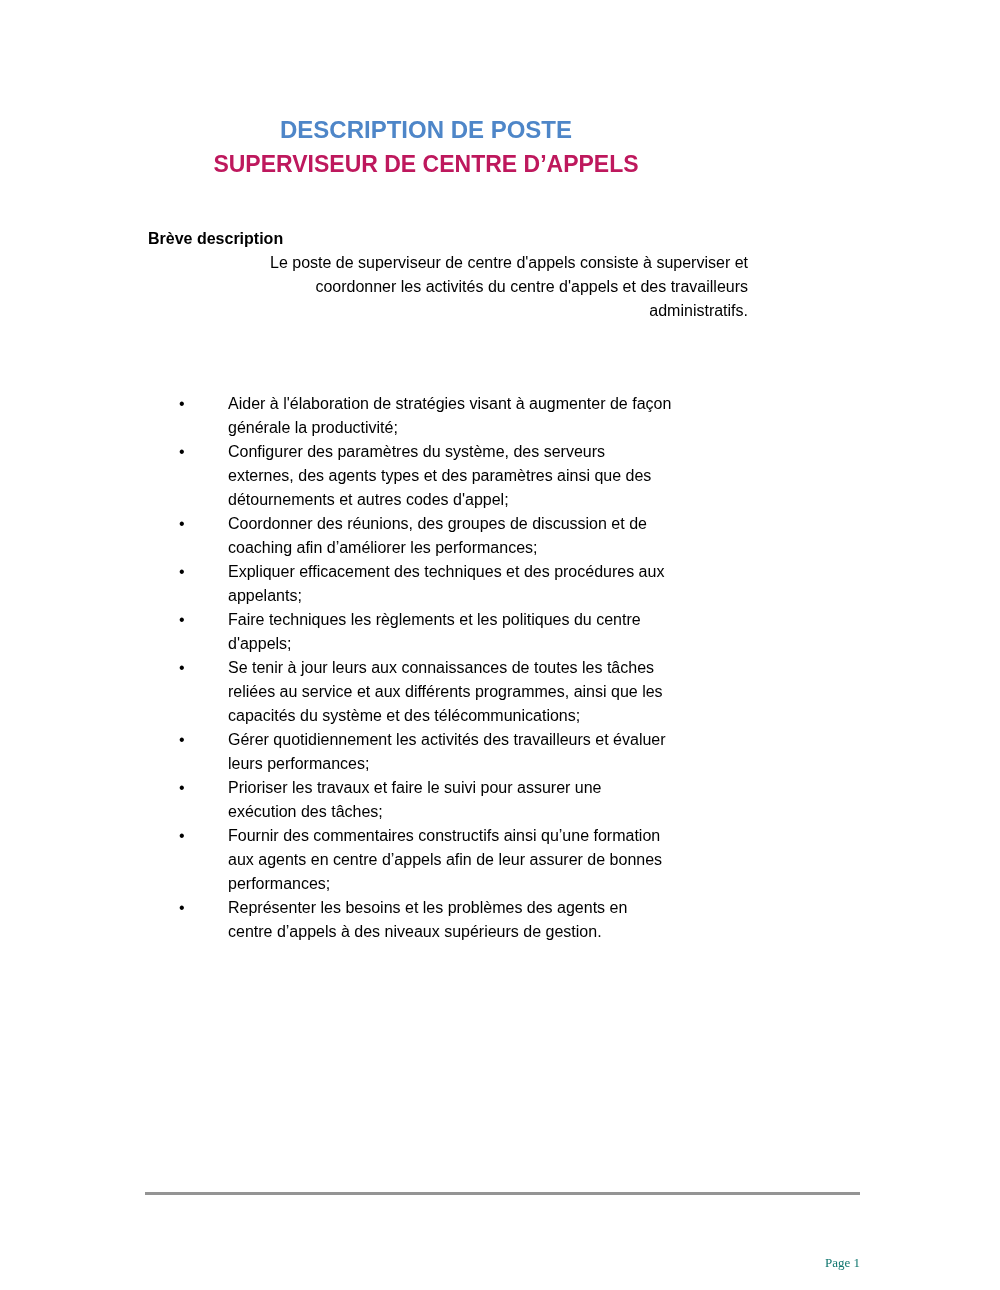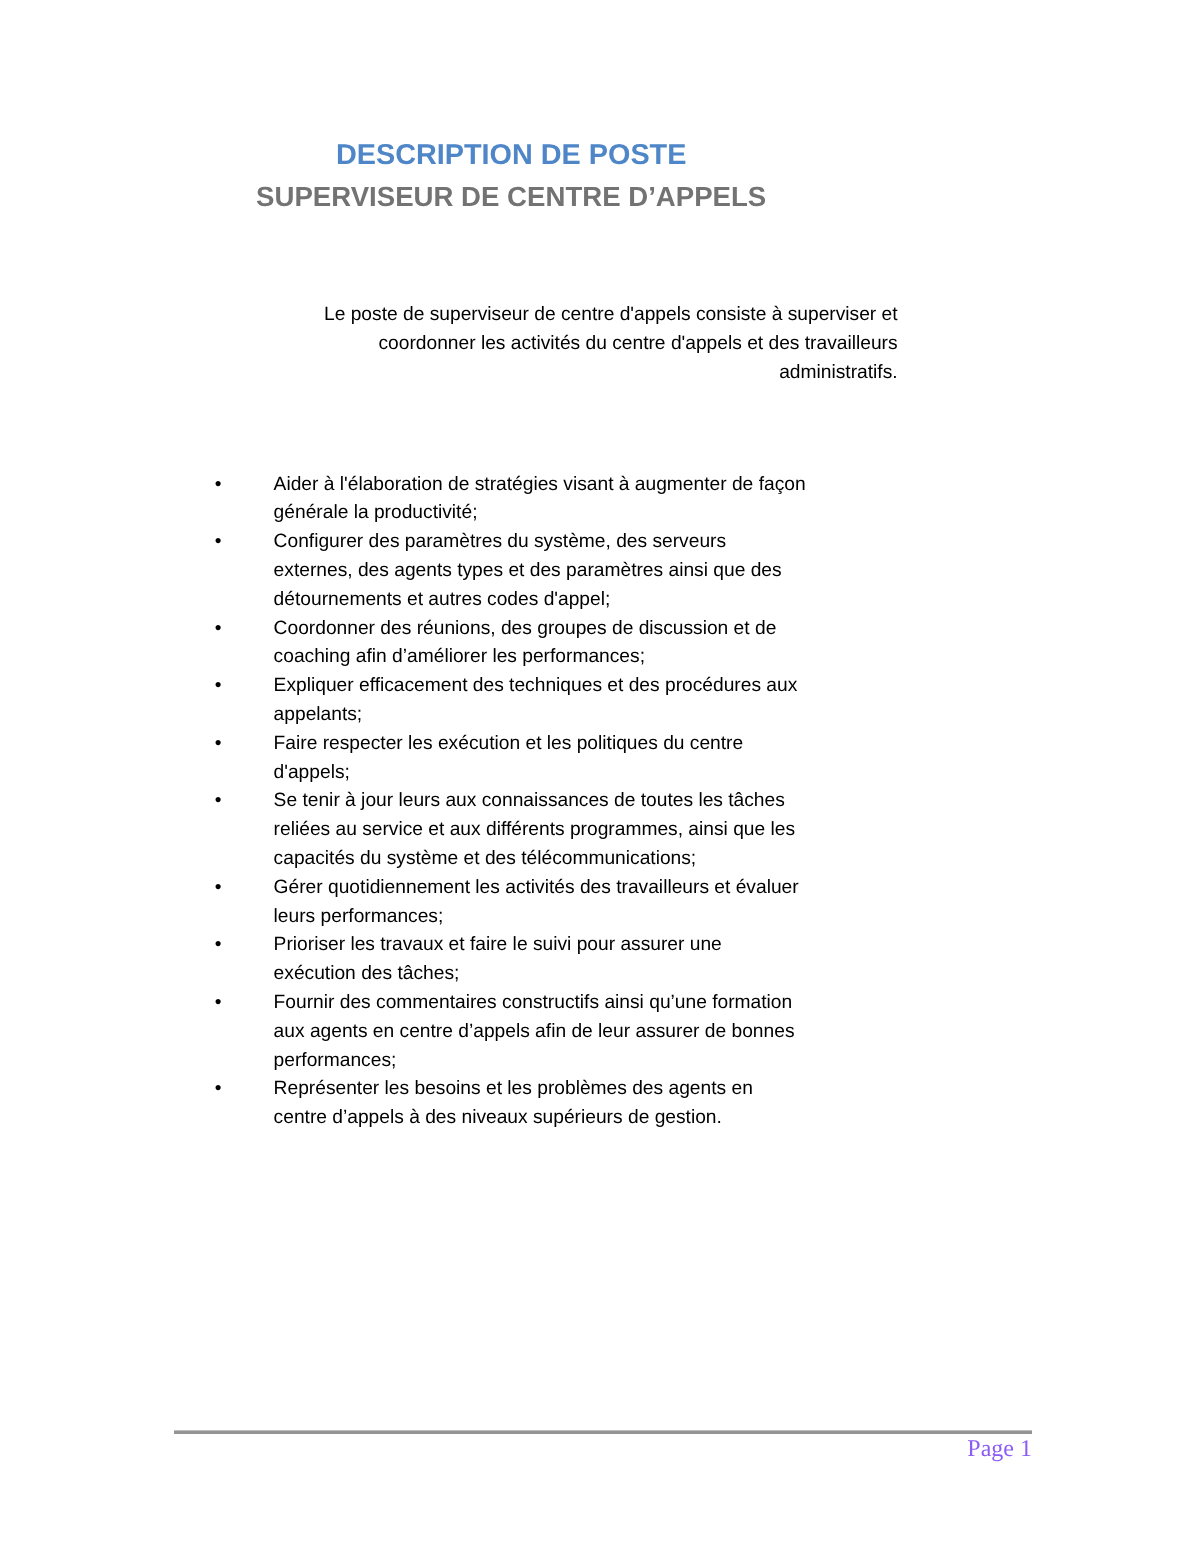--- a/index.html
+++ b/index.html
@@ -32,21 +32,21 @@
   .doc-subtitle {
     position: absolute;
     left: 148px;
     top: 150px;
     width: 556px;
     margin: 0;
     font-size: 23px;
     line-height: 28px;
     font-weight: bold;
     text-align: center;
-    color: #737373;
+    color: #be185d;
   }
   .sec-heading {
     position: absolute;
     left: 148px;
     width: 580px;
     margin: 0;
     font-size: 16px;
     line-height: 24px;
     font-weight: bold;
   }
@@ -93,37 +93,38 @@
     position: absolute;
     left: 145px;
     top: 1192px;
     width: 715px;
     height: 3px;
     background: #949494;
   }
   .page-number {
     position: absolute;
     left: 145px;
-    top: 1197px;
+    top: 1253px;
     width: 715px;
     text-align: right;
     font-family: "Liberation Serif", serif;
-    font-size: 20px;
+    font-size: 13px;
     line-height: 20px;
-    color: #8b5cf6;
+    color: #0f766e;
   }
 </style>
 </head>
 <body>
 
 <div class="page">
 
   <h1 class="doc-title" style="color: rgb(78, 134, 200);">DESCRIPTION DE POSTE</h1>
   <h2 class="doc-subtitle">SUPERVISEUR DE CENTRE D’APPELS</h2>
 
+  <h3 class="sec-heading heading-brief">Brève description</h3>
   <p class="brief-body">Le poste de superviseur de centre d'appels consiste à superviser et
 coordonner les activités du centre d'appels et des travailleurs
 administratifs.</p>
 
 
   <ul class="task-list">
     <li class="task-item">
       <span class="bullet">•</span>
       <span class="task-text">Aider à l'élaboration de stratégies visant à augmenter de façon
 générale la productivité;</span>
@@ -139,21 +140,21 @@
       <span class="task-text">Coordonner des réunions, des groupes de discussion et de
 coaching afin d’améliorer les performances;</span>
     </li>
     <li class="task-item">
       <span class="bullet">•</span>
       <span class="task-text">Expliquer efficacement des techniques et des procédures aux
 appelants;</span>
     </li>
     <li class="task-item">
       <span class="bullet">•</span>
-      <span class="task-text">Faire respecter les exécution et les politiques du centre
+      <span class="task-text">Faire techniques les règlements et les politiques du centre
 d'appels;</span>
     </li>
     <li class="task-item">
       <span class="bullet">•</span>
       <span class="task-text">Se tenir à jour leurs aux connaissances de toutes les tâches
 reliées au service et aux différents programmes, ainsi que les
 capacités du système et des télécommunications;</span>
     </li>
     <li class="task-item">
       <span class="bullet">•</span>

